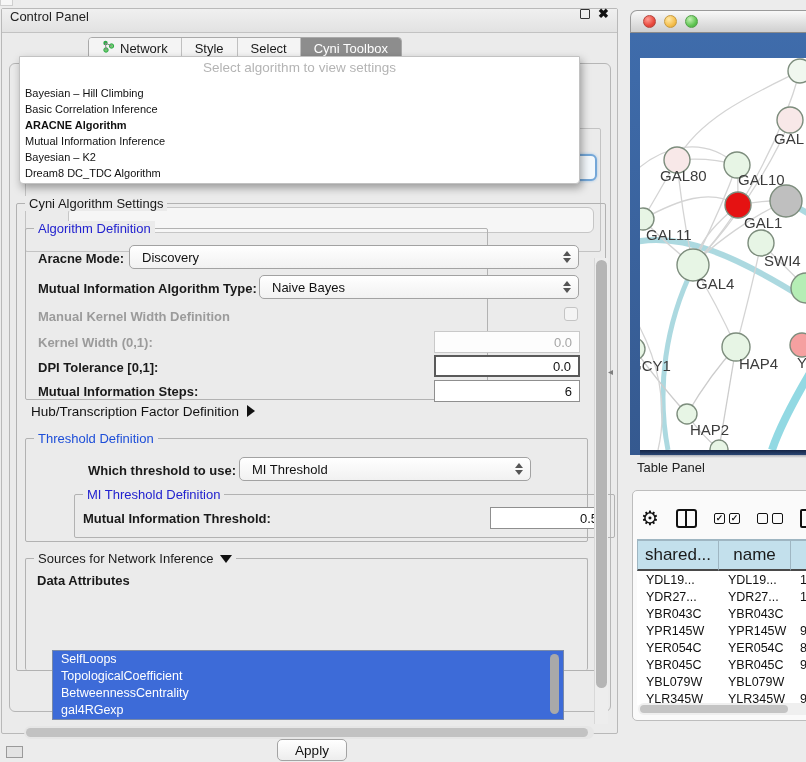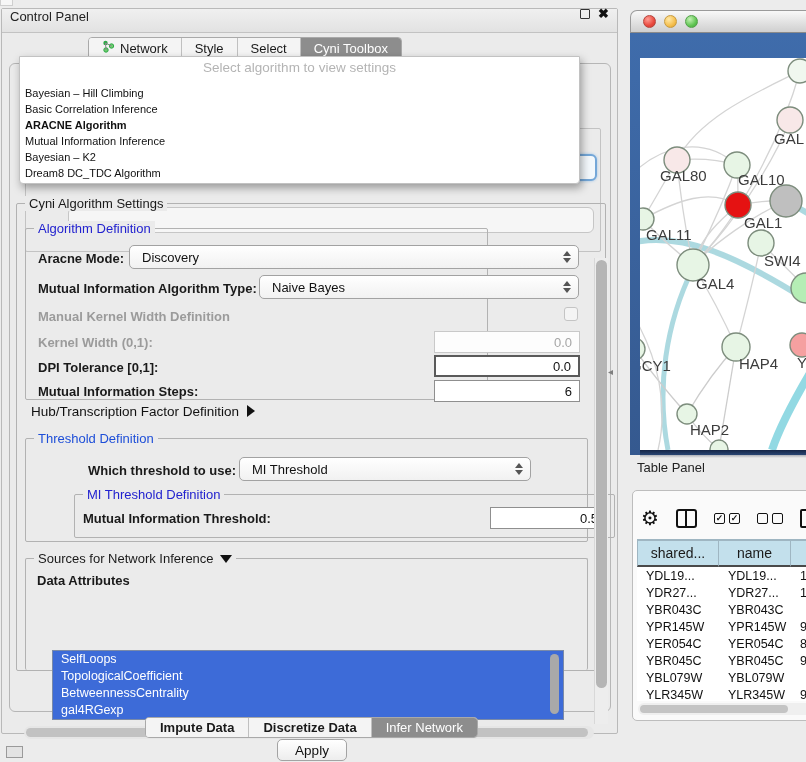--- a/index.html
+++ b/index.html
@@ -148,21 +148,21 @@
   #table-toolbar { position:absolute; left:8px; top:10px; right:0; height:34px; display:flex; align-items:center; gap:17px; }
   .gear-glyph { font-size:20px; color:#111; line-height:20px; }
   .splitpane-icon { width:21px; height:19px; border:2.5px solid #111; border-radius:3px; position:relative; }
   .splitpane-icon::after { content:""; position:absolute; left:7px; top:0; bottom:0; width:2.5px; background:#111; }
   .cb-pair { display:flex; gap:4px; }
   .cb { width:11px; height:11px; border:1.6px solid #111; border-radius:2px; font-size:9px; line-height:9px; text-align:center; color:#111; font-weight:bold; }
   .page-icon { width:15px; height:19px; border:2px solid #111; border-radius:2px 6px 2px 2px; }
   #data-table { position:absolute; left:4px; top:48px; width:300px; }
   #table-header { display:flex; border-top:1px solid #9fb6c2; }
   .th { background:#c3e0ec; border:1px solid #9fb6c2; border-left:none; border-bottom:2px solid #4a4a4a;
-        font-size:14px; color:#1a1a1a; text-align:center; padding:4px 2px; }
+        font-size:17px; color:#1a1a1a; text-align:center; padding:4px 2px; }
   .th:first-child { border-left:1px solid #9fb6c2; }
   #table-body { height:134px; overflow:hidden; background:#fff; }
   .tr { display:flex; }
   .td { font-size:12.5px; color:#111; padding:1.5px 0 1.5px 9px; white-space:nowrap; overflow:hidden; }
   #table-hscroll-track { position:absolute; left:5px; top:212px; width:190px; height:12px; background:#efefef; border-radius:6px; }
   #table-hscroll-thumb { position:absolute; left:7px; top:214px; width:148px; height:8px; background:#c4c4c4; border-radius:4px; }
 </style>
 </head>
 <body>
 
@@ -296,25 +296,20 @@
       <div id="algo-items">
           <div class="algo-item">Bayesian – Hill Climbing</div>
           <div class="algo-item">Basic Correlation Inference</div>
           <div class="algo-item bold">ARACNE Algorithm</div>
           <div class="algo-item">Mutual Information Inference</div>
           <div class="algo-item">Bayesian – K2</div>
           <div class="algo-item">Dream8 DC_TDC Algorithm</div>
         </div>
     </div>
 
-    <div id="bottom-tab-bar">
-        <div class="btab">Impute Data</div>
-        <div class="btab">Discretize Data</div>
-        <div class="btab selected">Infer Network</div>
-      </div>
   </div>
 
   <div id="splitter-arrow">◂</div>
   <div id="corner-grip"></div>
 
   <div id="network-window">
     <div id="nw-titlebar">
       <span class="traffic red"></span>
       <span class="traffic yellow"></span>
       <span class="traffic green"></span>

